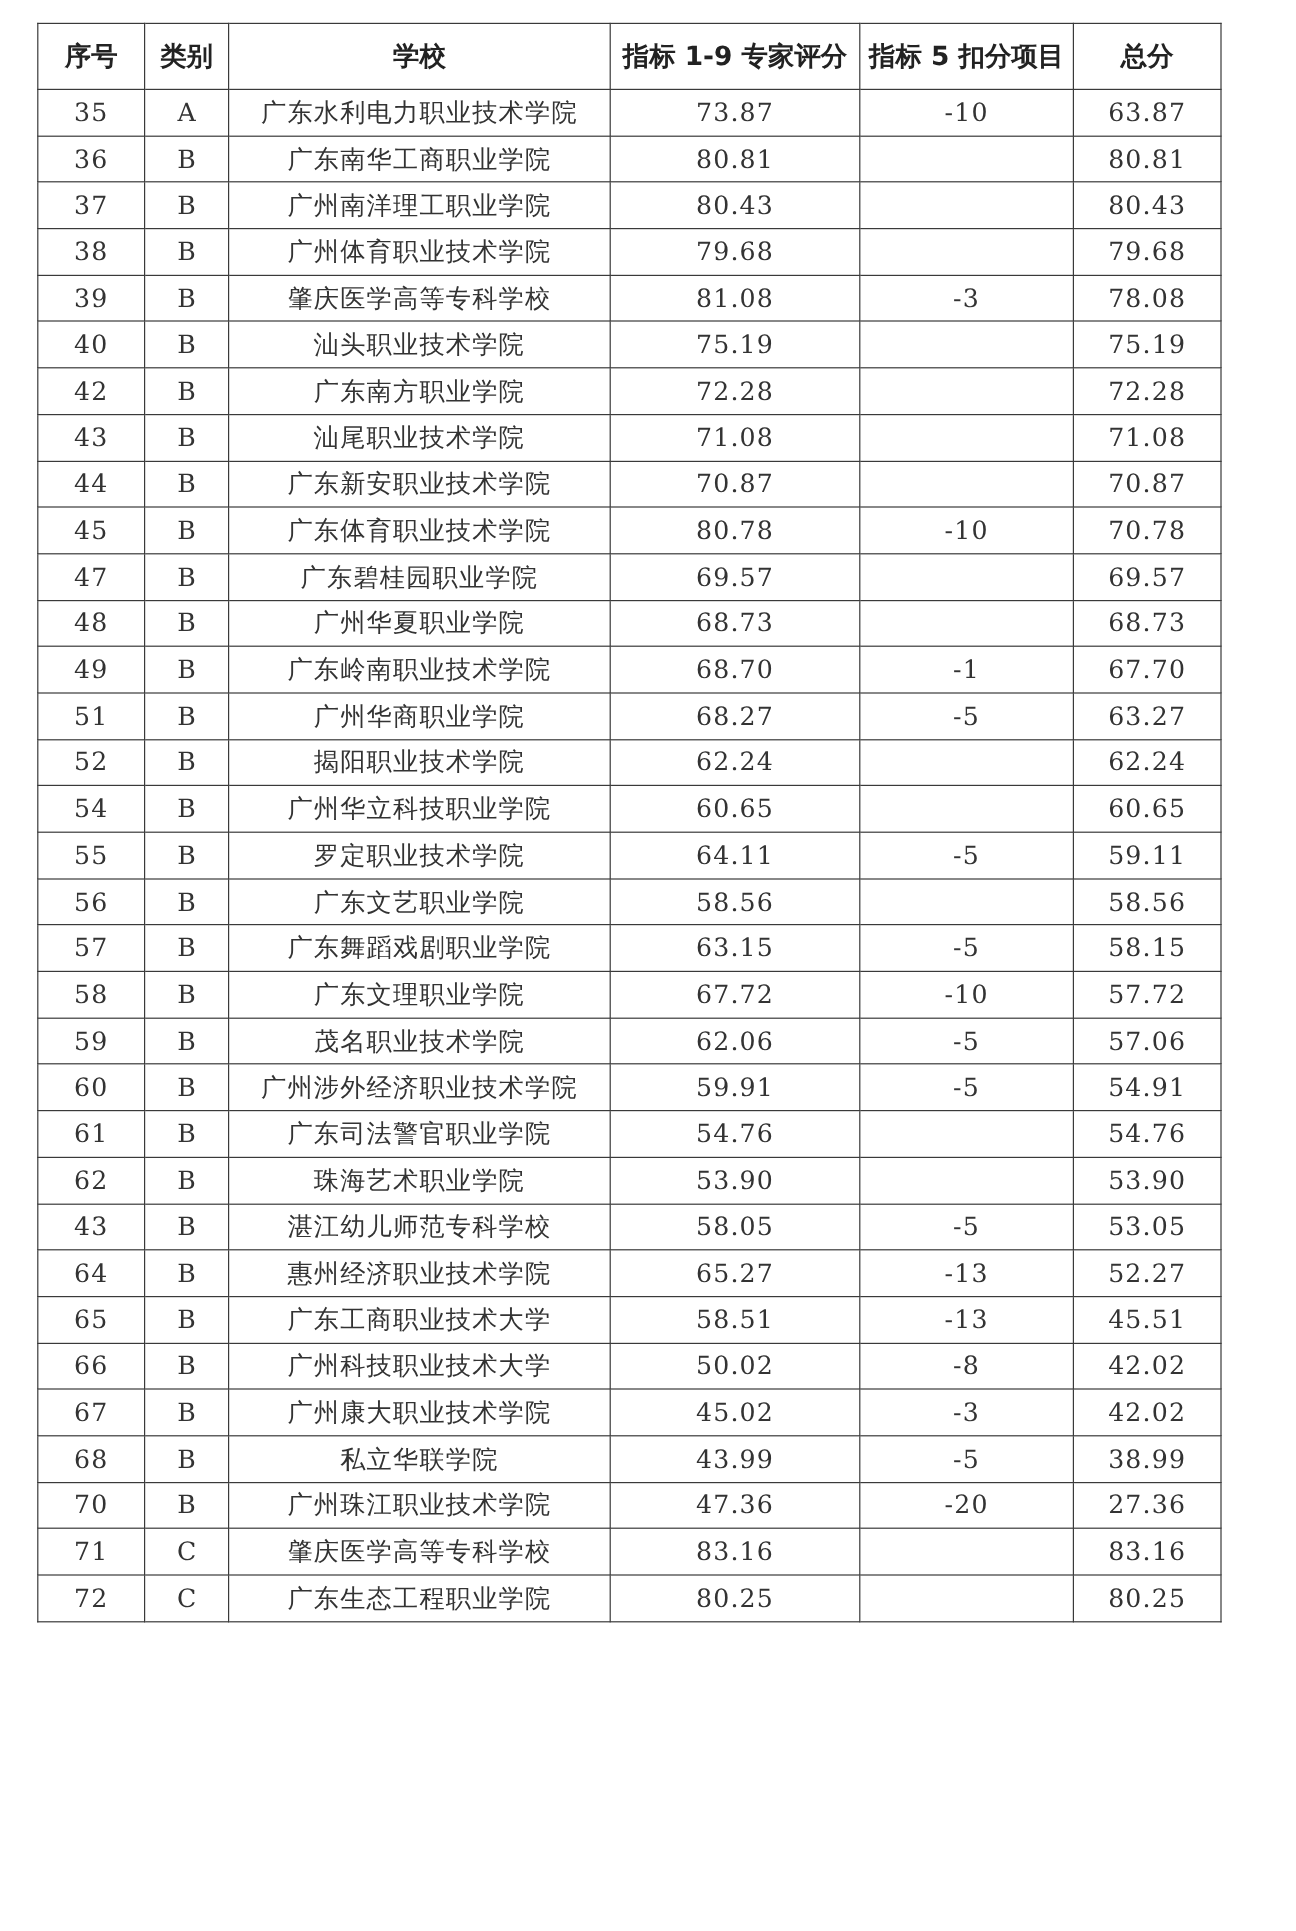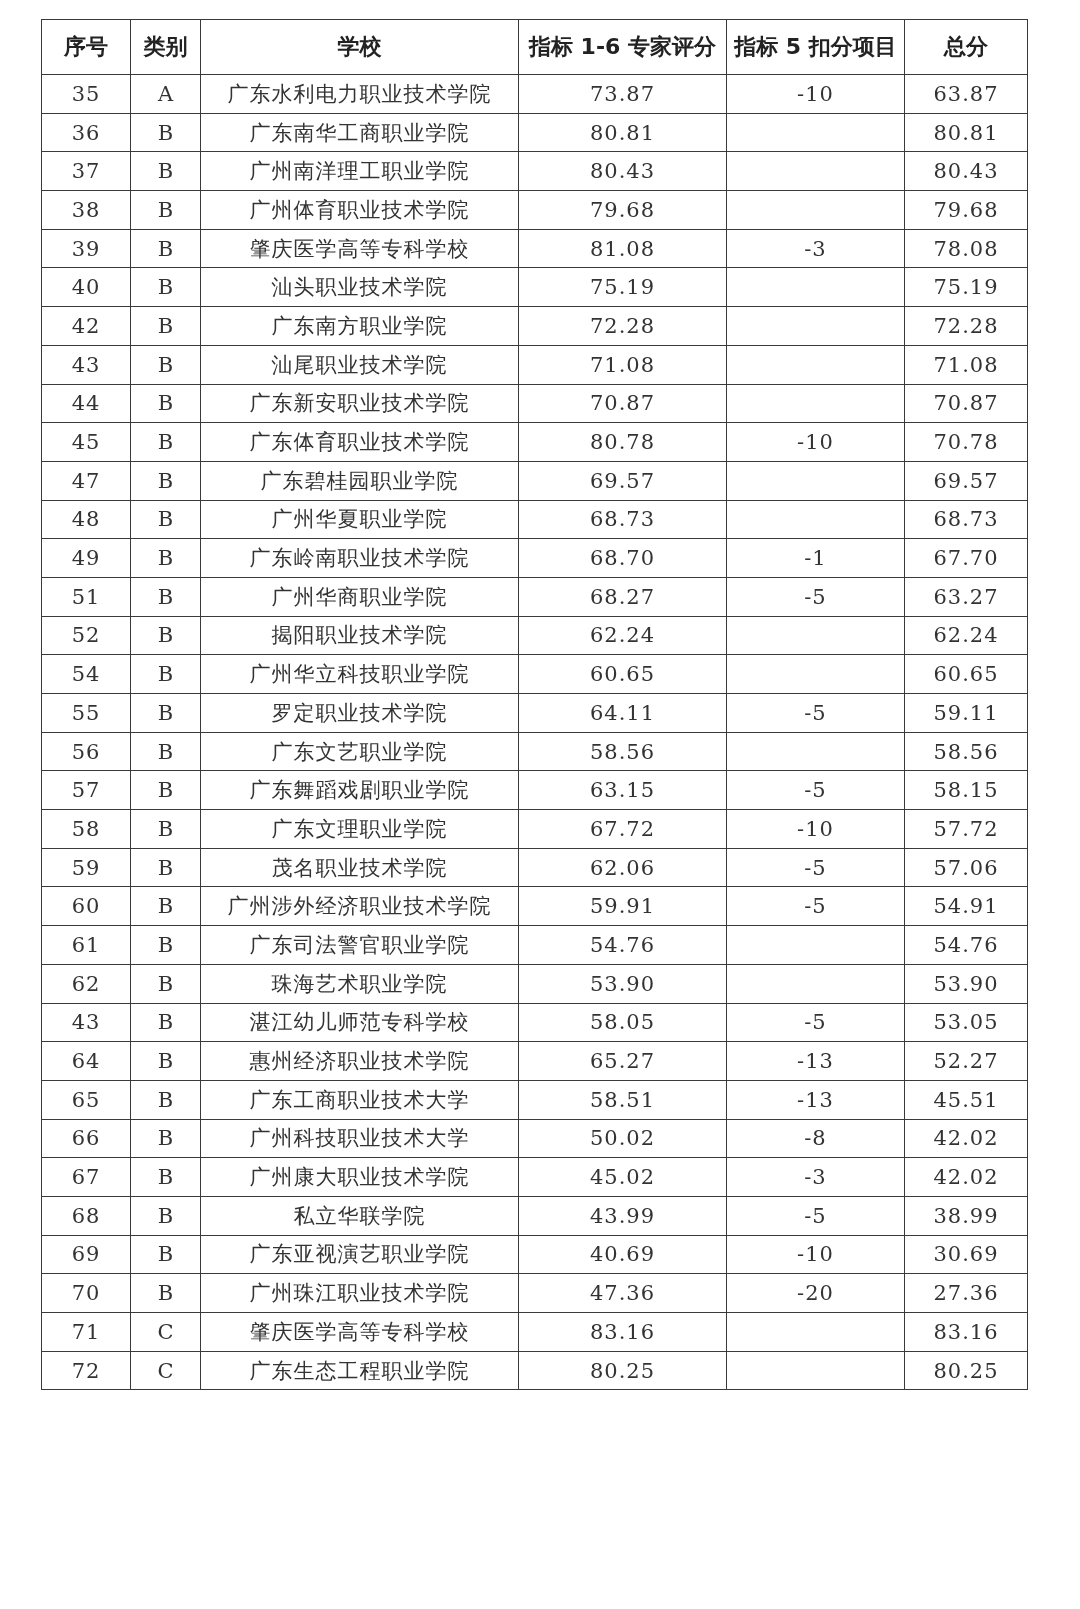--- a/index.html
+++ b/index.html
@@ -10,21 +10,21 @@
     body {
       width: 1080px;
       height: 1609px;
       position: relative;
       overflow: hidden;
       font-family: "DejaVu Serif", "Liberation Serif", serif;
       color: #2a2a2a;
     }
     table.score-table {
       position: absolute;
-      left: 41px;
+      left: 31px;
       top: 19px;
       border-collapse: collapse;
       table-layout: fixed;
       width: 986px;
     }
     table.score-table th,
     table.score-table td {
       border: 1.5px solid #3a3a3a;
       text-align: center;
       vertical-align: middle;
@@ -70,21 +70,21 @@
       <col class="c-school">
       <col class="c-expert">
       <col class="c-deduct">
       <col class="c-total">
   </colgroup>
   <thead>
     <tr>
       <th>序号</th>
       <th>类别</th>
       <th>学校</th>
-      <th>指标 1-6 专家评分</th>
+      <th>指标 1-9 专家评分</th>
       <th>指标 5 扣分项目</th>
       <th>总分</th>
     </tr>
   </thead>
   <tbody id="table-body">
   <tr>
     <td class="num">35</td>
     <td>A</td>
     <td class="school">广东水利电力职业技术学院</td>
     <td class="num">73.87</td>
@@ -350,28 +350,20 @@
 
   <tr>
     <td class="num">68</td>
     <td>B</td>
     <td class="school">私立华联学院</td>
     <td class="num">43.99</td>
     <td class="num">-5</td>
     <td class="num">38.99</td>
   </tr>
 
-  <tr>
-    <td class="num">69</td>
-    <td>B</td>
-    <td class="school">广东亚视演艺职业学院</td>
-    <td class="num">40.69</td>
-    <td class="num">-10</td>
-    <td class="num">30.69</td>
-  </tr>
 
   <tr>
     <td class="num">70</td>
     <td>B</td>
     <td class="school">广州珠江职业技术学院</td>
     <td class="num">47.36</td>
     <td class="num">-20</td>
     <td class="num">27.36</td>
   </tr>
 

